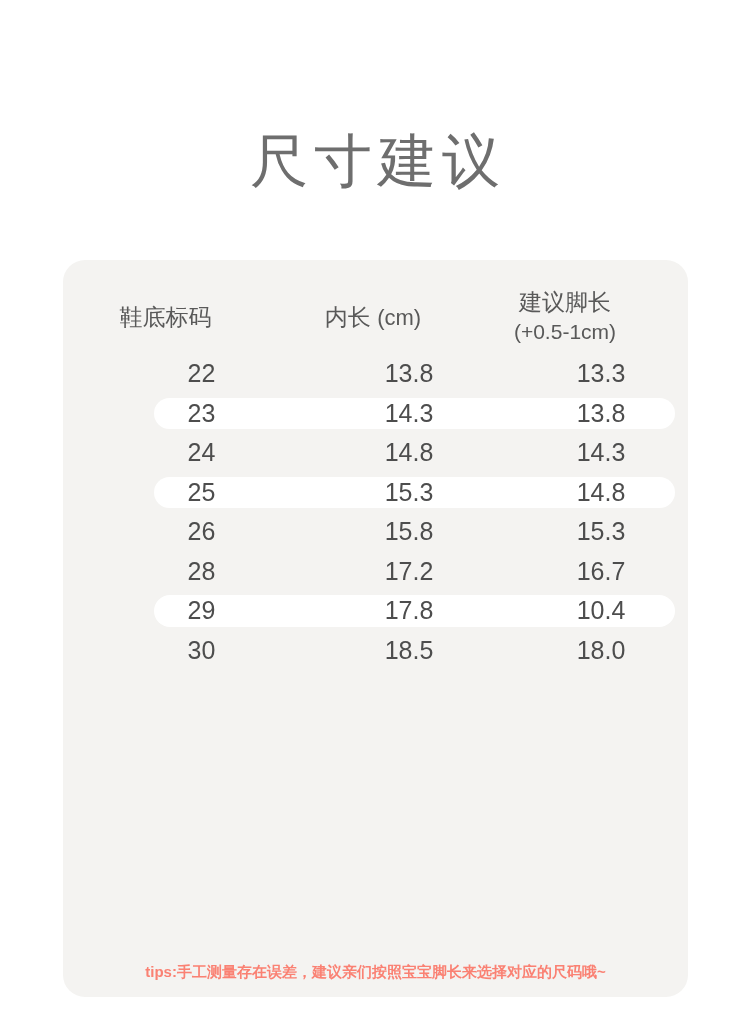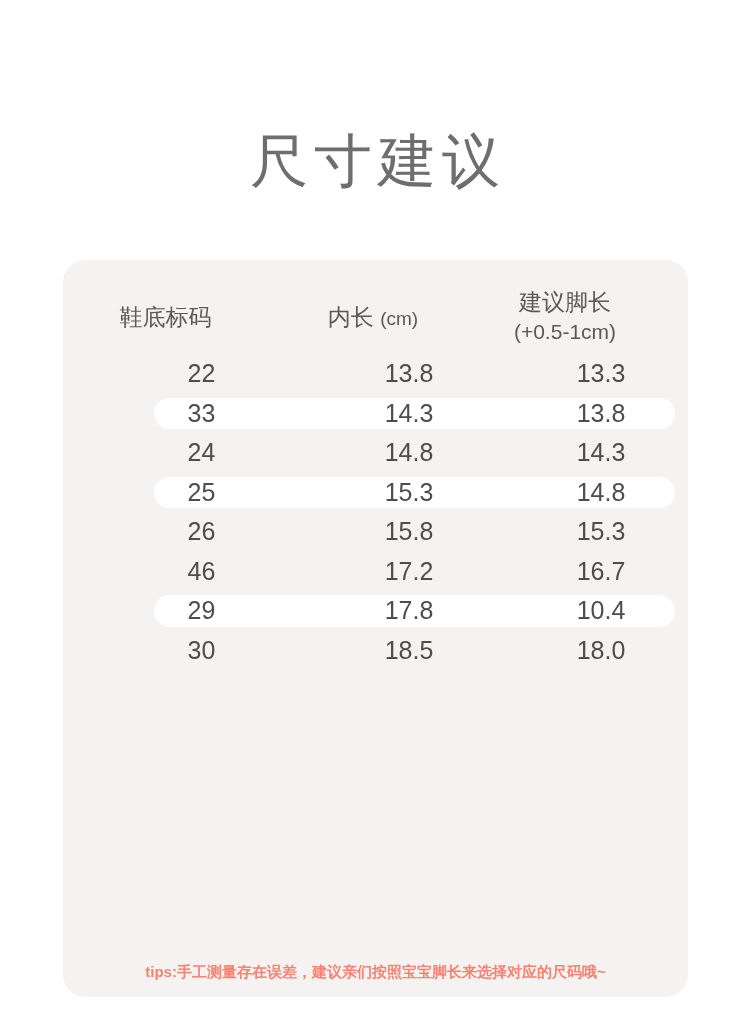--- a/index.html
+++ b/index.html
@@ -30,21 +30,21 @@
     width: 100%;
     align-items: center;
   }
   .header-row {
     margin-top: 20px; height: 74px;
     color: var(--header-text, #595959);
     font-weight: 500;
   }
   .cell { text-align: center; position: relative; z-index: 1; }
   .header-row .cell { font-size: 23px; }
-  .header-row .unit { font-size: 19px; }
+  .header-row .unit { font-size: 22px; }
   .header-row .two-line { line-height: 29px; }
   .header-row .l1 { display: block; font-size: 23px; }
   .header-row .l2 { display: block; font-size: 21px; }
   .rows { width: 100%; margin-left: 36px; }
   .row {
     position: relative; height: 39.5px;
     color: var(--cell-text, #4d4d4d);
     font-size: 25px;
   }
   .row .pill {
@@ -87,21 +87,21 @@
     <div class="rows">
   <div class="row">
 
     <div class="cell">22</div>
     <div class="cell">13.8</div>
     <div class="cell">13.3</div>
   </div>
 
   <div class="row highlight">
     <div class="pill"></div>
-    <div class="cell">33</div>
+    <div class="cell">23</div>
     <div class="cell">14.3</div>
     <div class="cell">13.8</div>
   </div>
 
   <div class="row">
 
     <div class="cell">24</div>
     <div class="cell">14.8</div>
     <div class="cell">14.3</div>
   </div>
@@ -116,21 +116,21 @@
   <div class="row">
 
     <div class="cell">26</div>
     <div class="cell">15.8</div>
     <div class="cell">15.3</div>
   </div>
 
 
   <div class="row">
 
-    <div class="cell">46</div>
+    <div class="cell">28</div>
     <div class="cell">17.2</div>
     <div class="cell">16.7</div>
   </div>
 
   <div class="row highlight">
     <div class="pill"></div>
     <div class="cell">29</div>
     <div class="cell">17.8</div>
     <div class="cell">10.4</div>
   </div>

